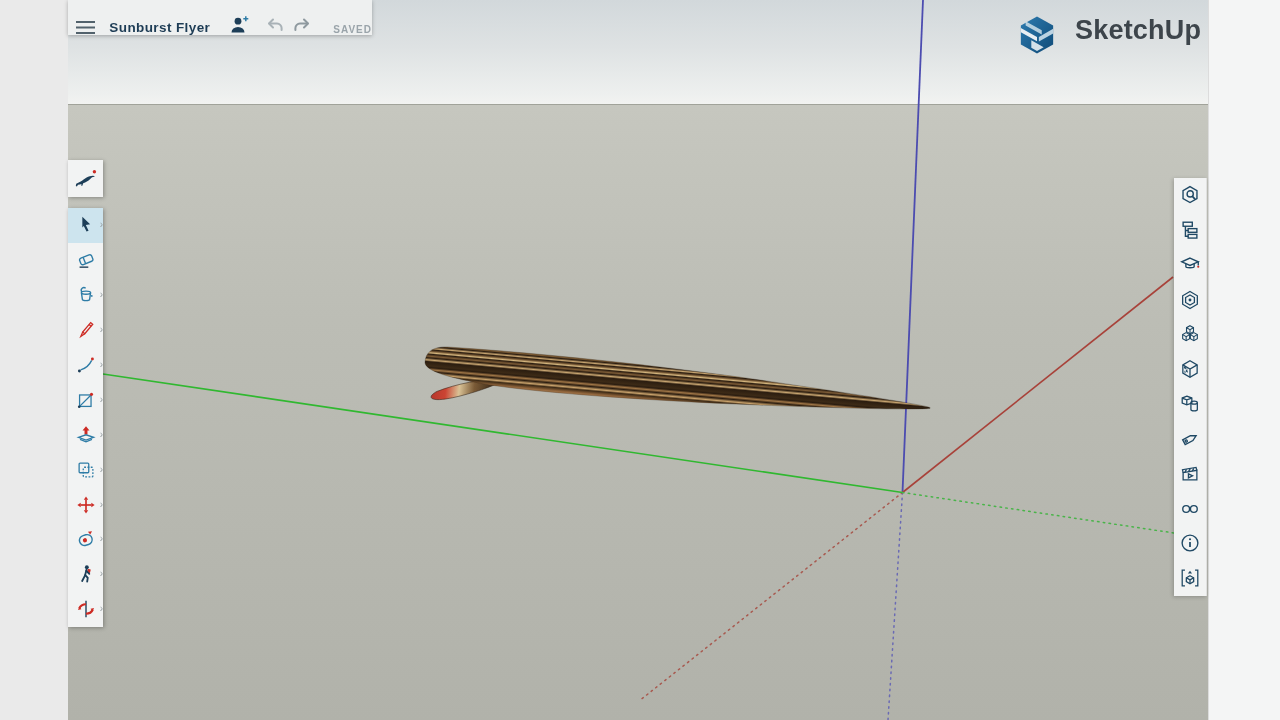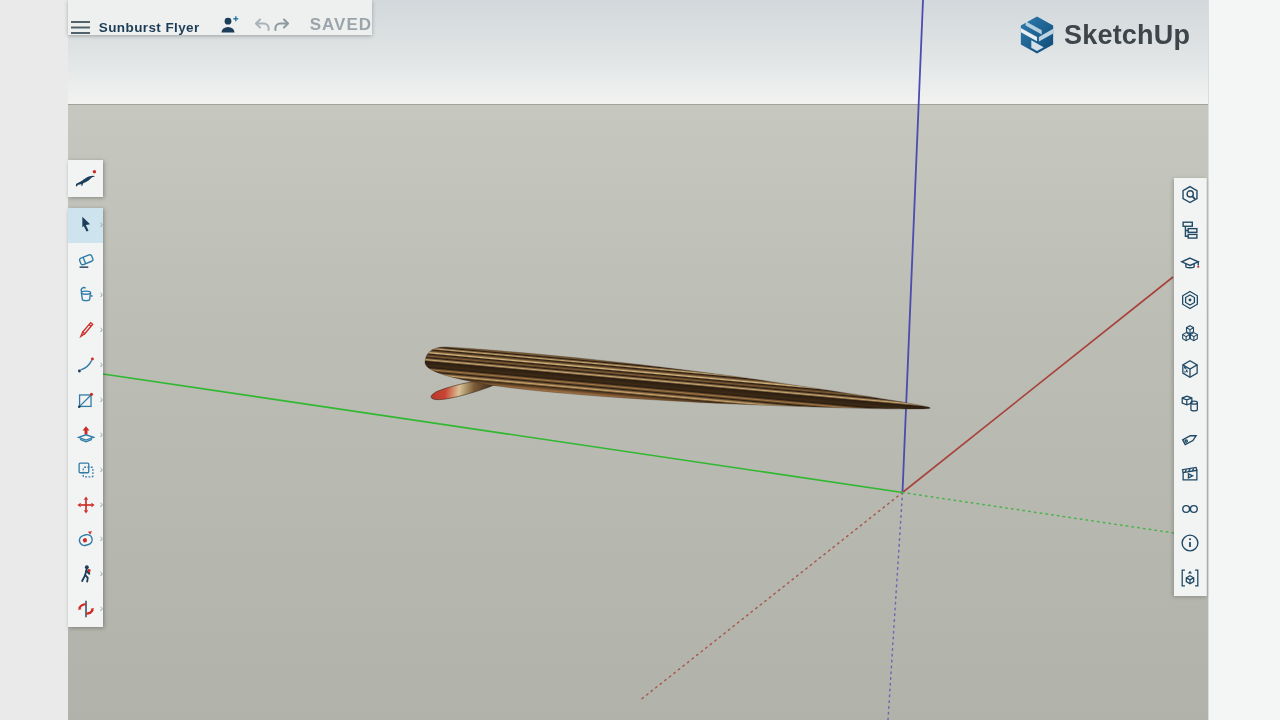--- a/index.html
+++ b/index.html
@@ -17,24 +17,24 @@
   .ground{position:absolute;left:0;top:104px;width:100%;height:616px;
        background:linear-gradient(180deg,#c6c7bf 0%,#bcbdb5 35%,#b1b2aa 100%);
        border-top:1px solid rgba(90,92,84,.18);box-sizing:border-box}
   svg.scene{position:absolute;left:0;top:0;width:1140px;height:720px}
   
   .topbar{position:absolute;left:68px;top:0;width:304px;height:35px;background:#eef0f0;
        box-shadow:0 1px 4px rgba(0,0,0,.28);display:flex;align-items:flex-end;z-index:8}
   .topbar .menu{width:40px;display:flex;justify-content:center;cursor:pointer}
   .doc-title{font-size:13.5px;font-weight:bold;color:#1d3c55;letter-spacing:.4px;margin-left:6px;white-space:nowrap}
   .tb-ic{width:30px;display:flex;justify-content:center;align-items:center;cursor:pointer}
-  .saved{font-size:17px;font-weight:bold;color:#9aa4aa;letter-spacing:1px;margin-left:18px}
+  .saved{font-size:10px;font-weight:bold;color:#9aa4aa;letter-spacing:1px;margin-left:18px}
   .sp{flex:0 0 auto}
   
-  .logo{position:absolute;left:1018px;top:15px;display:flex;align-items:center;gap:8px;z-index:3}
+  .logo{position:absolute;left:1018px;top:15px;display:flex;gap:19px;z-index:3}
   .logo-text{font-size:27px;font-weight:bold;color:#3d454b;letter-spacing:.2px}
   
   .launcher{position:absolute;left:68px;top:160px;width:35px;height:37px;background:#f2f3f3;
        box-shadow:1px 1px 4px rgba(0,0,0,.3);display:flex;align-items:center;justify-content:center;z-index:6;cursor:pointer}
   .ltools{position:absolute;left:68px;top:208px;width:35px;background:#f2f3f3;
        box-shadow:1px 1px 4px rgba(0,0,0,.3);z-index:6}
   .tool{height:34.9px;display:flex;align-items:center;justify-content:center;position:relative;cursor:pointer}
   .tool.active{background:#cde4ee}
   .fly{position:absolute;right:0px;top:50%;transform:translateY(-50%);font-size:10px;color:#9aa2a6;line-height:1}
   .rtools{position:absolute;left:1174px;top:178px;width:33px;background:#f2f3f3;

